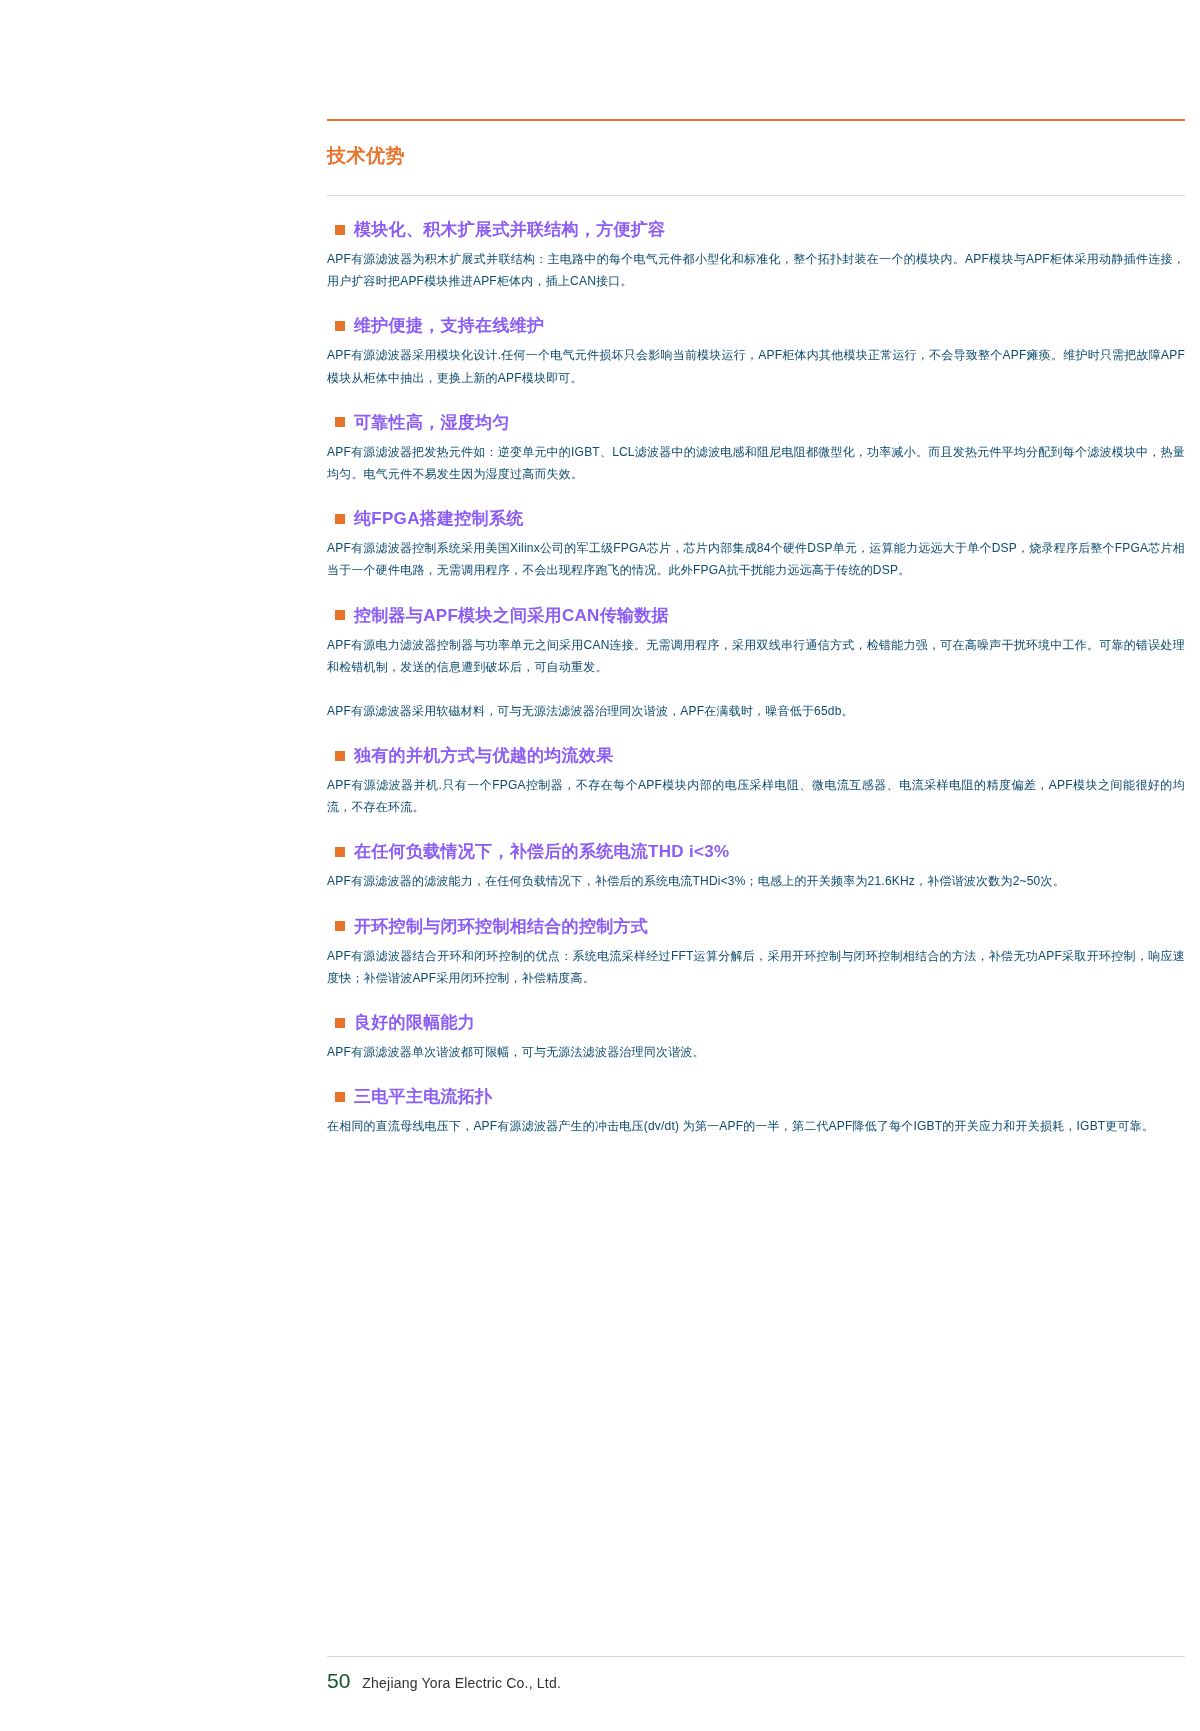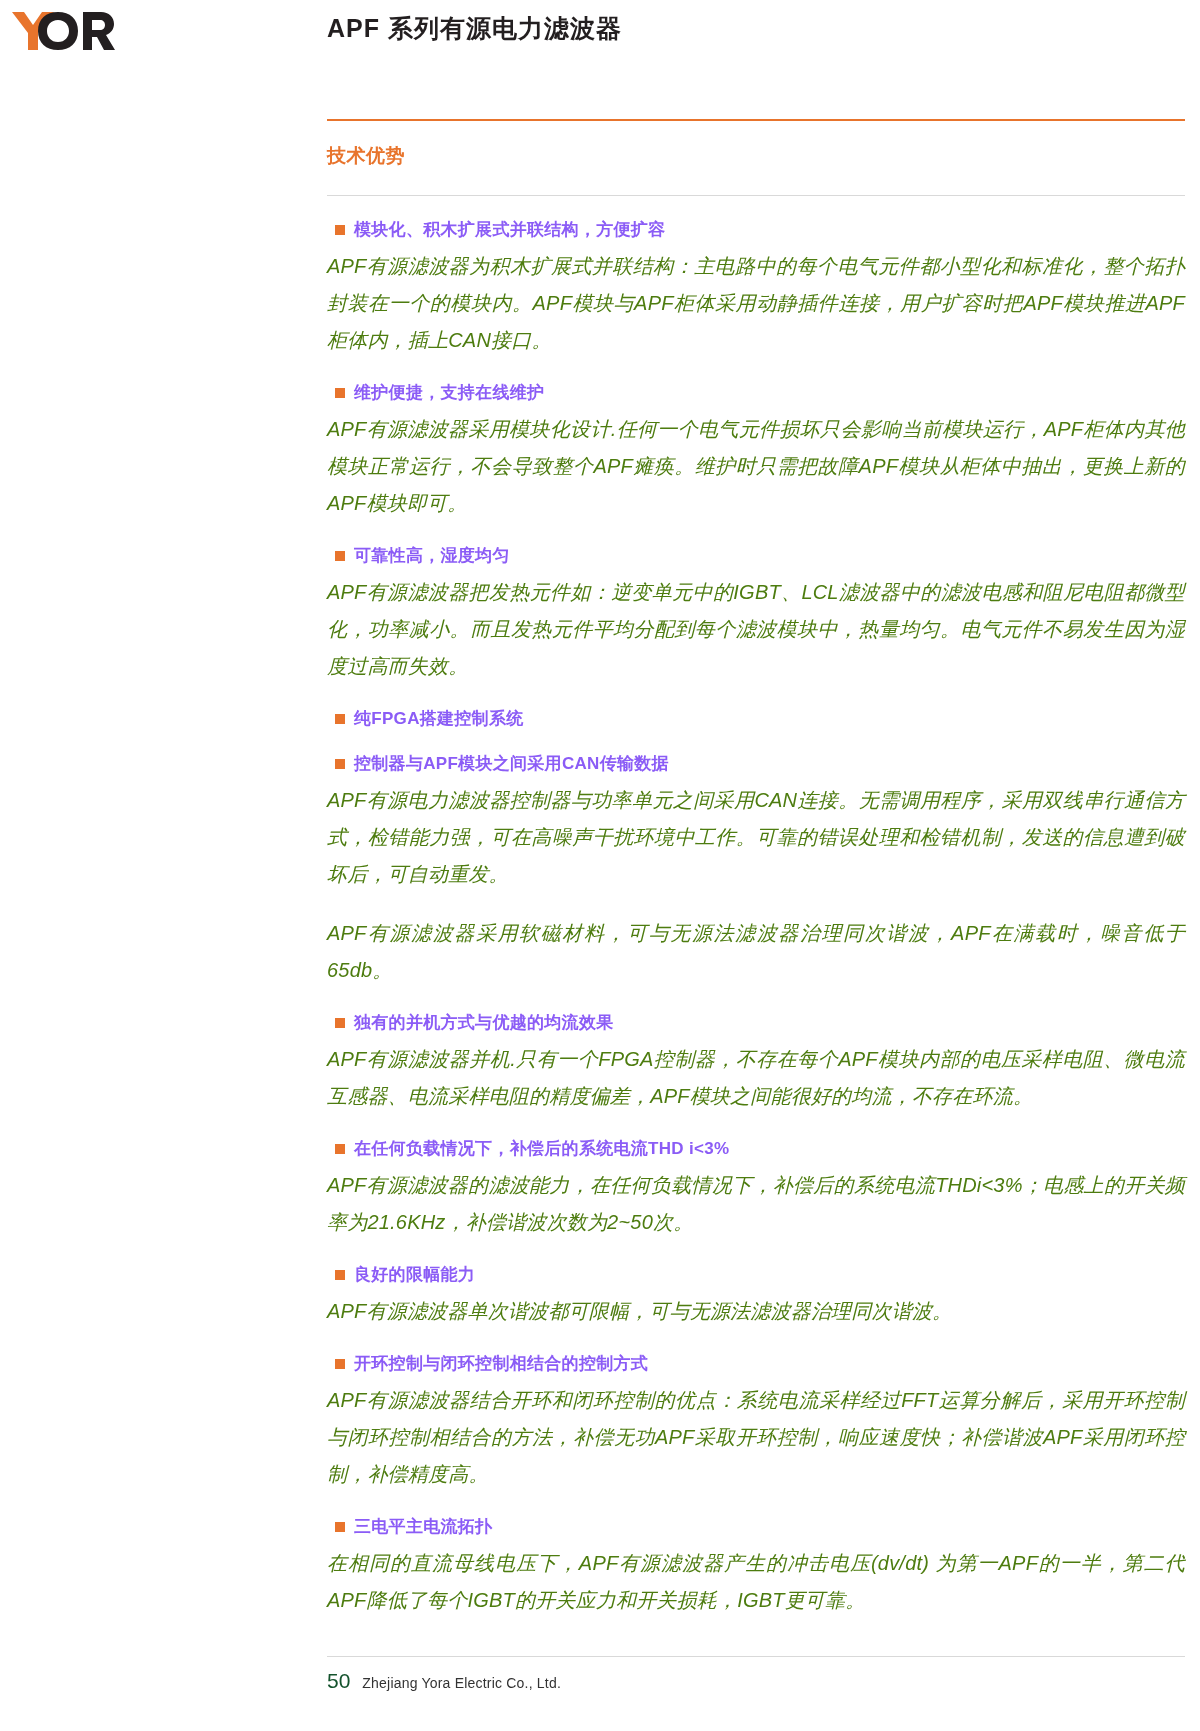--- a/index.html
+++ b/index.html
@@ -92,26 +92,25 @@
     margin-right: 9px;
     flex: 0 0 auto;
   }
   .item-title {
     font-size: 17px;
     font-weight: 700;
     color: #8b5cf6;
     letter-spacing: 0.3px;
   }
   .item-body {
-    font-size: 20px;
+    font-size: 12px;
     line-height: 1.85;
-    color: #4d7c0f;
+    color: #0c4a6e;
     letter-spacing: 0.2px;
     text-align: justify;
-    font-style: italic;
   }
 
   
   .footer {
     position: absolute;
     left: 327px;
     bottom: 38px;
     width: 858px;
   }
   .footer-rule {
@@ -134,31 +133,20 @@
     font-size: 14px;
     color: #333333;
     letter-spacing: 0.2px;
   }
 </style>
 </head>
 <body>
 
 <div class="page">
 
-  <div class="header">
-    <div class="logo">
-      <svg width="118" height="48" viewBox="0 0 118 48" xmlns="http://www.w3.org/2000/svg">
-        <path d="M4 4 L16 4 L25 17 L34 4 L46 4 L30 25 L30 42 L20 42 L20 25 Z" fill="#e8742c"></path>
-        <path d="M50 4 C62 4 70 11 70 23 C70 35 62 42 50 42 C38 42 30 35 30 23 C30 11 38 4 50 4 Z M50 12 C43 12 39 17 39 23 C39 29 43 34 50 34 C57 34 61 29 61 23 C61 17 57 12 50 12 Z" fill="#231f20" transform="translate(0,0)"></path>
-        <path d="M75 4 L93 4 C101 4 106 9 106 16 C106 21 103 25 98 27 L107 42 L96 42 L89 29 L84 29 L84 42 L75 42 Z M84 12 L84 22 L92 22 C95 22 97 20 97 17 C97 14 95 12 92 12 Z" fill="#231f20"></path>
-        <path d="M105 42 L114 22 L118 22 L118 42 Z" fill="#231f20" opacity="0"></path>
-      </svg>
-    </div>
-    <div class="doc-title">APF 系列有源电力滤波器</div>
-  </div>
 
   <div class="content">
     <div class="top-rule"></div>
     <div class="section-title">技术优势</div>
     <div class="section-rule"></div>
 
     <div class="item">
       <div class="item-head">
         <span class="bullet"></span>
         <span class="item-title">模块化、积木扩展式并联结构，方便扩容</span>
@@ -180,20 +168,21 @@
         <span class="item-title">可靠性高，湿度均匀</span>
       </div>
       <div class="item-body">APF有源滤波器把发热元件如：逆变单元中的IGBT、LCL滤波器中的滤波电感和阻尼电阻都微型化，功率减小。而且发热元件平均分配到每个滤波模块中，热量均匀。电气元件不易发生因为湿度过高而失效。</div>
     </div>
 
     <div class="item">
       <div class="item-head">
         <span class="bullet"></span>
         <span class="item-title">纯FPGA搭建控制系统</span>
       </div>
+      <div class="item-body">APF有源滤波器控制系统采用美国Xilinx公司的军工级FPGA芯片，芯片内部集成84个硬件DSP单元，运算能力远远大于单个DSP，烧录程序后整个FPGA芯片相当于一个硬件电路，无需调用程序，不会出现程序跑飞的情况。此外FPGA抗干扰能力远远高于传统的DSP。</div>
     </div>
 
     <div class="item">
       <div class="item-head">
         <span class="bullet"></span>
         <span class="item-title">控制器与APF模块之间采用CAN传输数据</span>
       </div>
       <div class="item-body">APF有源电力滤波器控制器与功率单元之间采用CAN连接。无需调用程序，采用双线串行通信方式，检错能力强，可在高噪声干扰环境中工作。可靠的错误处理和检错机制，发送的信息遭到破坏后，可自动重发。</div>
     </div>
 
@@ -213,31 +202,31 @@
       <div class="item-head">
         <span class="bullet"></span>
         <span class="item-title">在任何负载情况下，补偿后的系统电流THD i&lt;3%</span>
       </div>
       <div class="item-body">APF有源滤波器的滤波能力，在任何负载情况下，补偿后的系统电流THDi&lt;3%；电感上的开关频率为21.6KHz，补偿谐波次数为2~50次。</div>
     </div>
 
     <div class="item">
       <div class="item-head">
         <span class="bullet"></span>
+        <span class="item-title">开环控制与闭环控制相结合的控制方式</span>
+      </div>
+      <div class="item-body">APF有源滤波器结合开环和闭环控制的优点：系统电流采样经过FFT运算分解后，采用开环控制与闭环控制相结合的方法，补偿无功APF采取开环控制，响应速度快；补偿谐波APF采用闭环控制，补偿精度高。</div>
+    </div>
+
+    <div class="item">
+      <div class="item-head">
+        <span class="bullet"></span>
         <span class="item-title">良好的限幅能力</span>
       </div>
       <div class="item-body">APF有源滤波器单次谐波都可限幅，可与无源法滤波器治理同次谐波。</div>
-    </div>
-
-    <div class="item">
-      <div class="item-head">
-        <span class="bullet"></span>
-        <span class="item-title">开环控制与闭环控制相结合的控制方式</span>
-      </div>
-      <div class="item-body">APF有源滤波器结合开环和闭环控制的优点：系统电流采样经过FFT运算分解后，采用开环控制与闭环控制相结合的方法，补偿无功APF采取开环控制，响应速度快；补偿谐波APF采用闭环控制，补偿精度高。</div>
     </div>
 
     <div class="item">
       <div class="item-head">
         <span class="bullet"></span>
         <span class="item-title">三电平主电流拓扑</span>
       </div>
       <div class="item-body">在相同的直流母线电压下，APF有源滤波器产生的冲击电压(dv/dt) 为第一APF的一半，第二代APF降低了每个IGBT的开关应力和开关损耗，IGBT更可靠。</div>
     </div>
 

